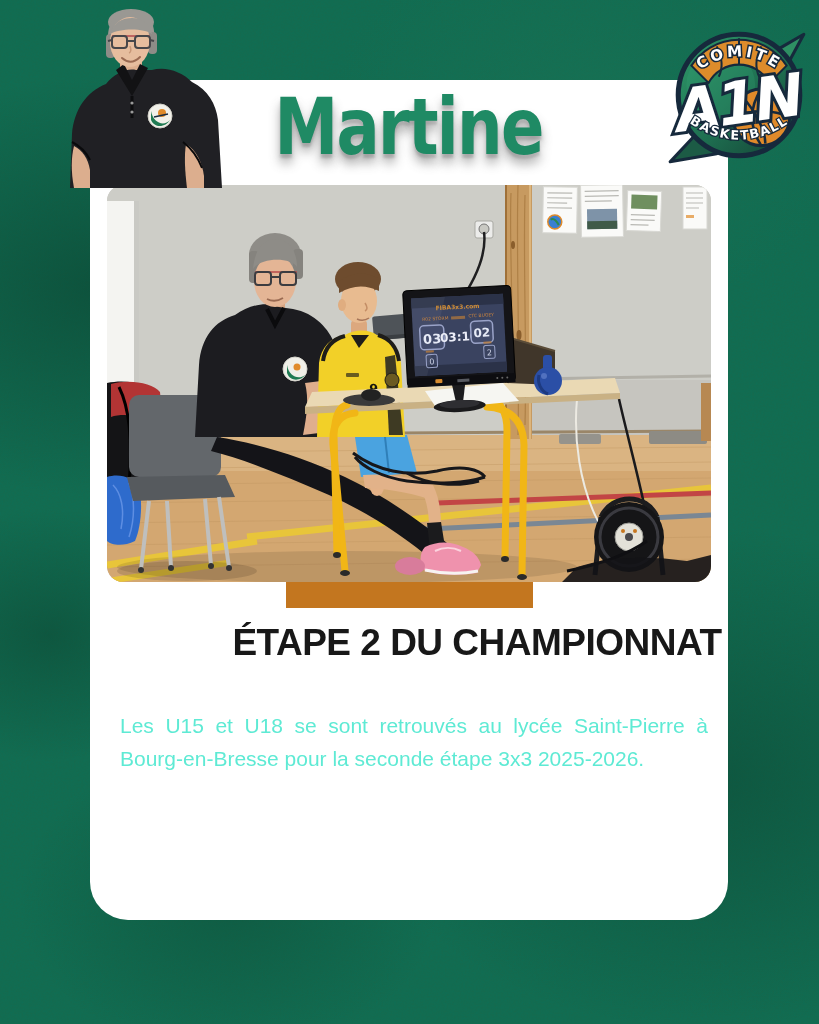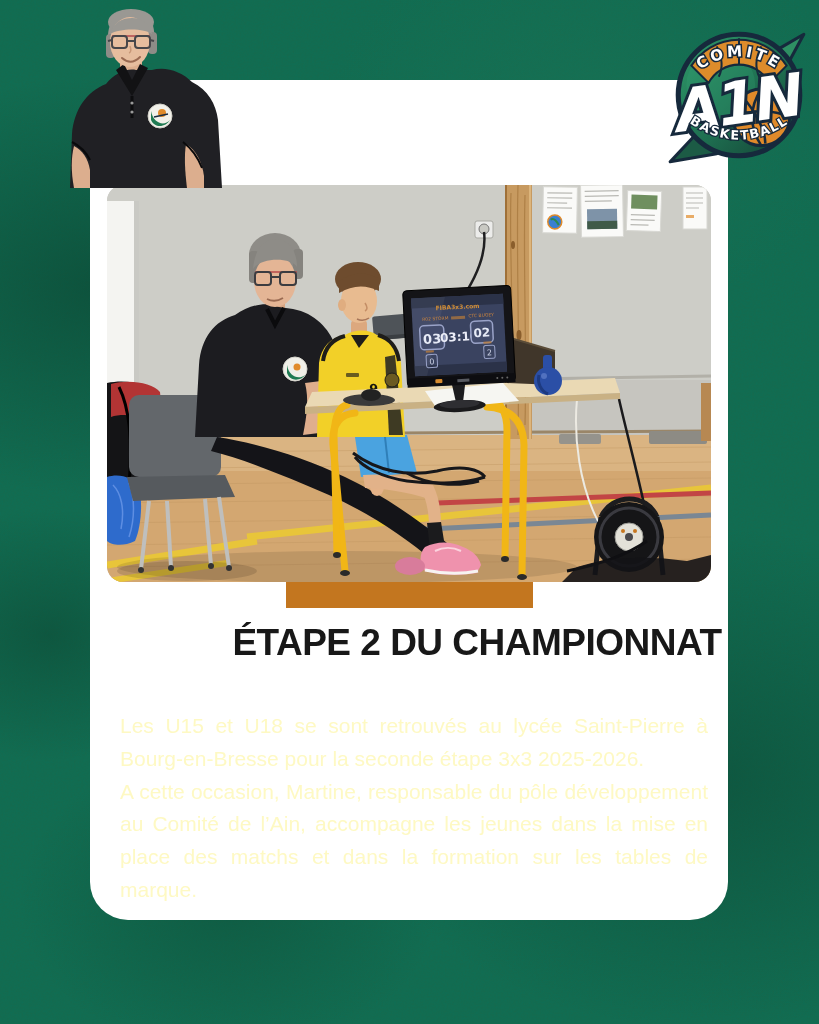--- a/index.html
+++ b/index.html
@@ -19,21 +19,21 @@
   .title span{display:inline-block;font-family:"DejaVu Sans",sans-serif;font-weight:bold;font-size:78px;line-height:1;
     color:#1f8a64;letter-spacing:-2px;transform:scaleX(.82);
     text-shadow:0 4px 3px rgba(110,110,110,.35), 0 9px 12px rgba(70,70,70,.45);}
   .cutout{position:absolute;left:56px;top:6px;width:256px;height:184px;z-index:3;}
   .logo{position:absolute;left:660px;top:18px;width:158px;height:154px;z-index:3;}
   .photo{position:absolute;left:107px;top:185px;width:604px;height:397px;border-radius:16px;overflow:hidden;z-index:2;background:#cdcdc7;}
   .accent-bar{position:absolute;left:286px;top:582px;width:247px;height:26px;background:#c3761f;z-index:2;}
   .heading{position:absolute;left:101px;top:624px;width:752px;text-align:center;z-index:2;
     font-weight:bold;font-size:37px;line-height:1.02;letter-spacing:-.5px;color:#181818;}
   .bodytext{position:absolute;left:120px;top:710px;width:588px;z-index:2;}
-  .bodytext p{margin:0;font-size:21px;line-height:1.56;text-align:justify;color:#fef9c3;}
+  .bodytext p{margin:0;font-size:21px;line-height:1.56;text-align:justify;color:#5eead4;}
   svg text{font-family:"DejaVu Sans",sans-serif;}
 </style>
 </head>
 <body>
 
 <div class="poster">
 
   <svg class="bg-noise" viewBox="0 0 819 1024" preserveAspectRatio="none">
     <defs>
       <filter id="grain" x="0" y="0" width="100%" height="100%">
@@ -41,20 +41,21 @@
         <feColorMatrix in="n" type="matrix" values="0 0 0 0 0  0 0 0 0 0.18  0 0 0 0 0.12  0.55 0.4 0 0 0"></feColorMatrix>
       </filter>
     </defs>
     <rect x="0" y="0" width="819" height="1024" fill="#18694c"></rect>
     <rect x="0" y="0" width="819" height="1024" filter="url(#grain)" opacity="0.5"></rect>
   </svg>
   <div class="bg-blotches"></div>
 
   <div class="card"></div>
 
+  <div class="title"><span>Martine</span></div>
 
   <svg class="cutout" viewBox="0 0 256 184">
     <rect x="64" y="44" width="22" height="30" rx="8" fill="#dcae8e"></rect>
     <path d="M 14,182 L 16,128 C 18,104 30,86 50,78 C 58,68 70,62 80,64 L 96,64 C 110,60 126,66 136,76 C 152,84 160,98 162,114 L 166,182 Z" fill="#202024"></path>
     <path d="M 18,140 C 26,144 32,152 34,164 L 34,182 L 18,182 C 15,166 15,152 18,140 Z" fill="#dcae8e"></path>
     <path d="M 130,138 C 140,144 146,156 148,170 L 148,182 L 131,182 C 129,166 128,150 130,138 Z" fill="#dcae8e"></path>
     <path d="M 16,136 C 24,140 30,146 34,154" stroke="#0a0a0c" stroke-width="2" fill="none"></path>
     <path d="M 127,136 C 135,142 142,152 146,162" stroke="#0a0a0c" stroke-width="2" fill="none"></path>
     <polygon points="60,64 76,90 92,62 84,58 76,74 68,58" fill="#121214"></polygon>
     <path d="M 76,90 L 76,112" stroke="#0d0d0f" stroke-width="3"></path>
@@ -378,16 +379,15 @@
   </div>
 
   <div class="accent-bar"></div>
 
   <div class="heading">
     <div>ÉTAPE 2 DU CHAMPIONNAT</div>
   </div>
 
   <div class="bodytext">
     <p>Les U15 et U18 se sont retrouvés au lycée Saint-Pierre à Bourg-en-Bresse pour la seconde étape 3x3 2025-2026.</p>
-    <p>A cette occasion, Martine, responsable du pôle développement au Comité de l’Ain, accompagne les jeunes dans la mise en place des matchs et dans la formation sur les tables de marque.</p>
   </div>
 
 </div>
 
 </body></html>

